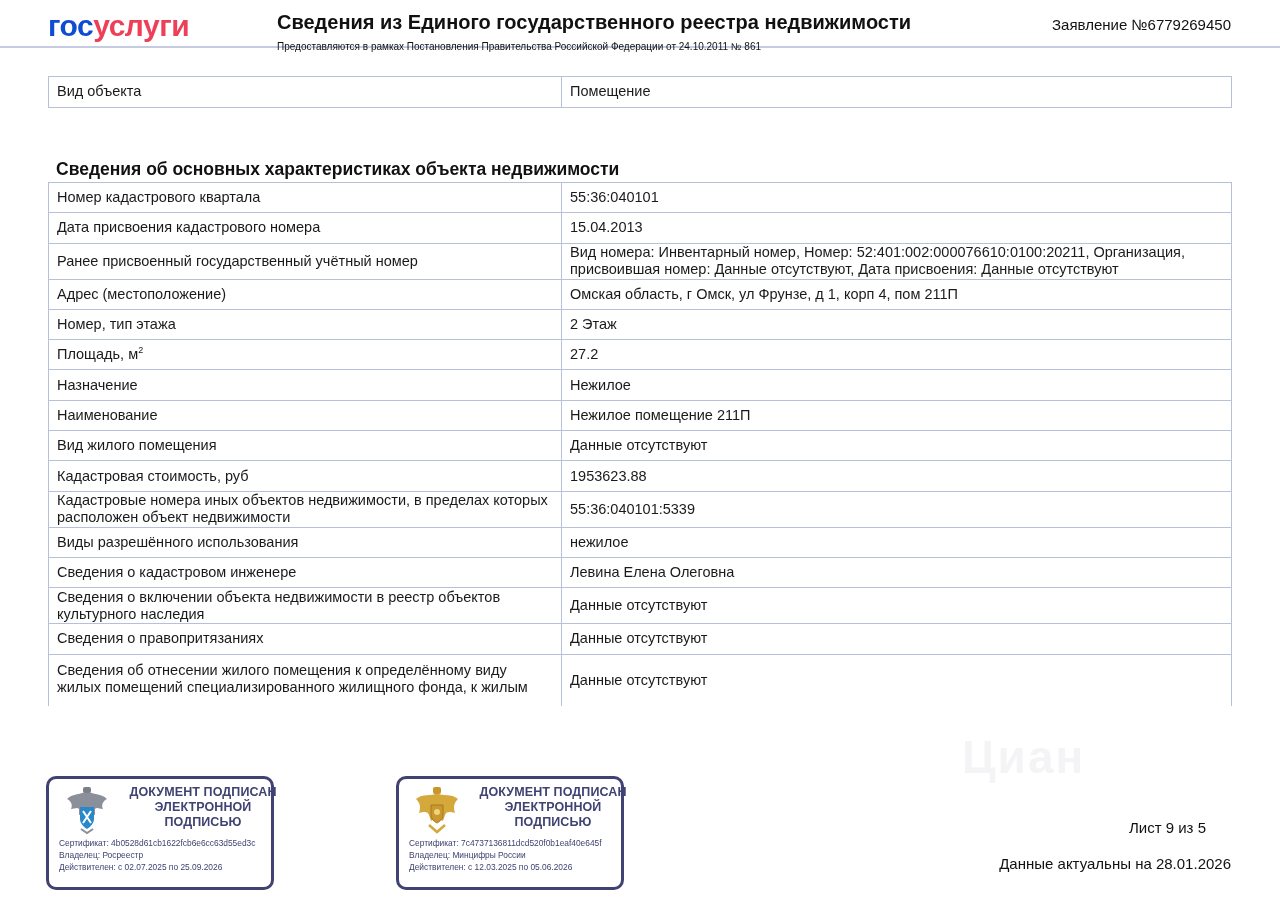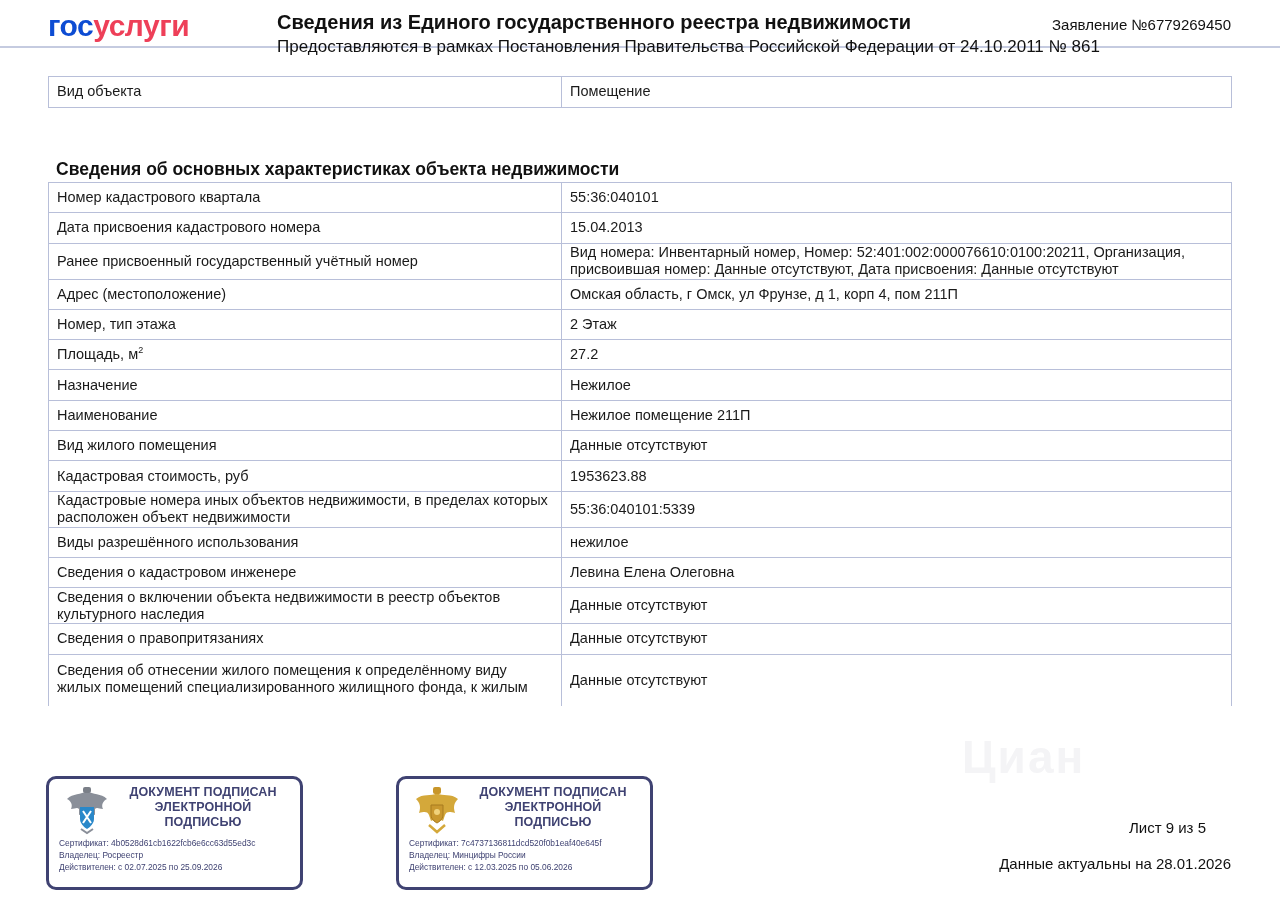--- a/index.html
+++ b/index.html
@@ -4,37 +4,37 @@
 <style>
   * { box-sizing: border-box; margin: 0; padding: 0; }
   html, body { width: 1280px; height: 905px; background: #ffffff; overflow: hidden; }
   body { font-family: "Liberation Sans", "DejaVu Sans", sans-serif; color: #1a1a1a; position: relative; }
 
   .header { position: absolute; left: 0; top: 0; width: 1280px; height: 48px; border-bottom: 2px solid #c5cbe0; }
   .logo { position: absolute; left: 48px; top: 8px; font-size: 30px; font-weight: bold; letter-spacing: -0.5px; line-height: 36px; }
   .logo .gos { color: #0d4cd3; }
   .logo .uslugi { color: #ee3f58; }
   .title { position: absolute; left: 277px; top: 9px; font-size: 20px; font-weight: bold; color: #111; line-height: 26px; }
-  .subtitle { position: absolute; left: 277px; top: 38px; font-size: 17px; color: #111; line-height: 18px; }
+  .subtitle { position: absolute; left: 277px; top: 38px; font-size: 10px; color: #111; line-height: 18px; }
   .app-no { position: absolute; right: 49px; top: 15px; font-size: 15px; color: #111; line-height: 20px; }
 
   table.grid { position: absolute; left: 48px; width: 1184px; border-collapse: collapse; table-layout: fixed; }
   table.grid td { border: 1.5px solid #b8bfd9; font-size: 14.5px; line-height: 17px; padding: 0 8px; vertical-align: middle; color: #1a1a1a; }
   table.grid td.k { width: 513px; }
   .t1 { top: 76px; }
   .t1 td { height: 30.5px; }
   .section-title { position: absolute; left: 56px; top: 158px; font-size: 17.5px; font-weight: bold; color: #111; line-height: 22px; }
   .t2 { top: 182px; }
   .t2 tr.h1 td { height: 30.3px; border-radius: 8px; }
   .t2 tr.h2 td { height: 36px; }
   .t2 tr.h3 td { height: 52px; vertical-align: top; padding-top: 7px; }
   .t2 tr.h3 td.v { vertical-align: middle; padding-top: 0; }
   .cut { position: absolute; left: 40px; top: 706px; width: 1200px; height: 14px; background: #fff; }
 
-  .stamp { position: absolute; top: 776px; width: 257px; height: 114px; border: 3px solid #3f4272; border-radius: 10px; background: #fff; }
+  .stamp { position: absolute; top: 776px; width: 228px; height: 114px; border: 3px solid #3f4272; border-radius: 10px; background: #fff; }
   .stamp.s1 { left: 46px; }
   .stamp.s2 { left: 396px; }
   .emblem { position: absolute; left: 14px; top: 6px; width: 48px; height: 50px; }
   .stamp-title { position: absolute; left: 60px; top: 6px; width: 188px; text-align: center; color: #3f4272; font-size: 12.5px; line-height: 15px; font-weight: bold; letter-spacing: 0.1px; }
   .stamp-info { position: absolute; left: 10px; top: 58px; color: #3f4272; font-size: 8.4px; line-height: 12px; white-space: nowrap; }
 
   .watermark { position: absolute; left: 962px; top: 730px; font-size: 46px; color: #f4f4f6; font-weight: bold; letter-spacing: 2px; }
   .sheet { position: absolute; right: 74px; top: 819px; font-size: 15px; color: #111; }
   .actual { position: absolute; right: 49px; top: 855px; font-size: 15px; color: #111; }
   sup { font-size: 9px; vertical-align: super; line-height: 0; }

